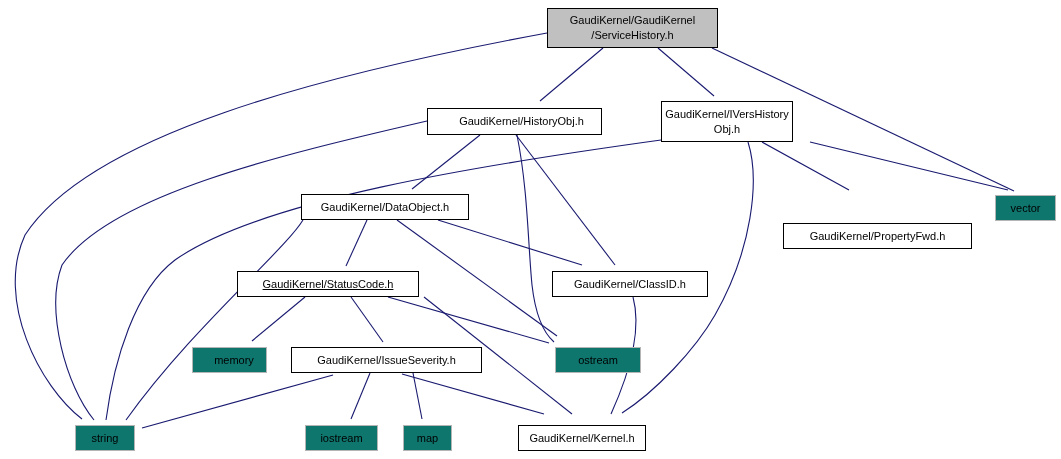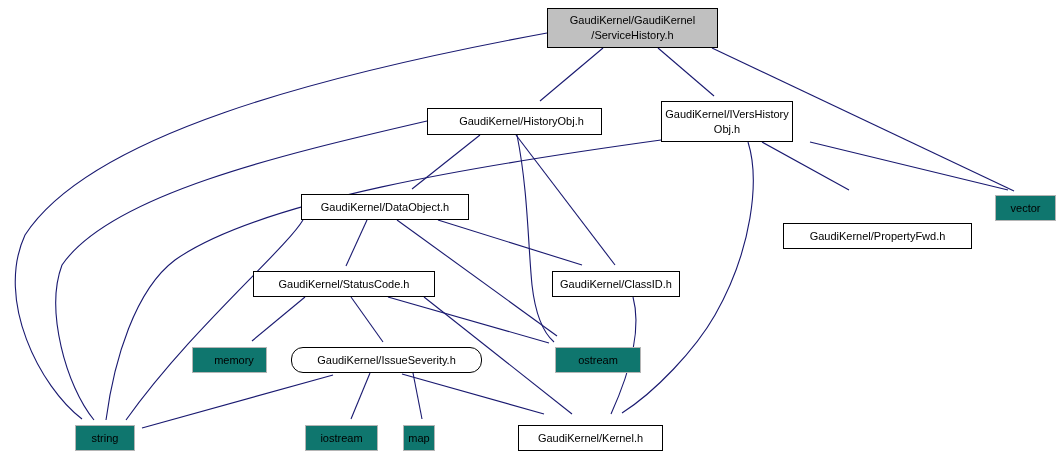--- a/index.html
+++ b/index.html
@@ -68,23 +68,23 @@
   </svg>
   <div>
       <div class="node root" style="left: 547px; top: 8px; width: 171px; height: 40px;">GaudiKernel/GaudiKernel
 /ServiceHistory.h</div>
       <div class="node header" style="left: 427px; top: 108px; width: 175px; height: 27px; padding-left: 14px;">GaudiKernel/HistoryObj.h</div>
       <div class="node header" style="left: 661px; top: 101px; width: 132px; height: 41px;">GaudiKernel/IVersHistory
 Obj.h</div>
       <div class="node header" style="left: 301px; top: 194px; width: 168px; height: 26px;">GaudiKernel/DataObject.h</div>
       <div class="node header" style="left: 783px; top: 195px; width: 189px; height: 26px; margin-top: 28px;">GaudiKernel/PropertyFwd.h</div>
       <div class="node system" style="left: 995px; top: 195px; width: 61px; height: 26px;">vector</div>
-      <div class="node header" style="left: 253px; top: 271px; width: 182px; height: 26px;">GaudiKernel/StatusCode.h</div>
-      <div class="node header" style="left: 552px; top: 271px; width: 128px; height: 26px;">GaudiKernel/ClassID.h</div>
+      <div class="node header" style="left: 237px; top: 271px; width: 182px; height: 26px; text-decoration: underline;">GaudiKernel/StatusCode.h</div>
+      <div class="node header" style="left: 552px; top: 271px; width: 156px; height: 26px;">GaudiKernel/ClassID.h</div>
       <div class="node system" style="left: 192px; top: 347px; width: 75px; height: 26px; padding-left: 9px;">memory</div>
-      <div class="node header" style="left: 291px; top: 347px; width: 191px; height: 26px; border-radius: 12px;">GaudiKernel/IssueSeverity.h</div>
+      <div class="node header" style="left: 291px; top: 347px; width: 191px; height: 26px;">GaudiKernel/IssueSeverity.h</div>
       <div class="node system" style="left: 555px; top: 347px; width: 86px; height: 26px;">ostream</div>
       <div class="node system" style="left: 75px; top: 425px; width: 60px; height: 26px; text-align: center;">string</div>
       <div class="node system" style="left: 305px; top: 425px; width: 73px; height: 26px;">iostream</div>
-      <div class="node system" style="left: 403px; top: 425px; width: 32px; height: 26px;">map</div>
-      <div class="node header" style="left: 518px; top: 425px; width: 145px; height: 26px;">GaudiKernel/Kernel.h</div>
+      <div class="node system" style="left: 403px; top: 425px; width: 49px; height: 26px;">map</div>
+      <div class="node header" style="left: 518px; top: 425px; width: 128px; height: 26px;">GaudiKernel/Kernel.h</div>
     </div>
 </div>
 
 </body></html>

